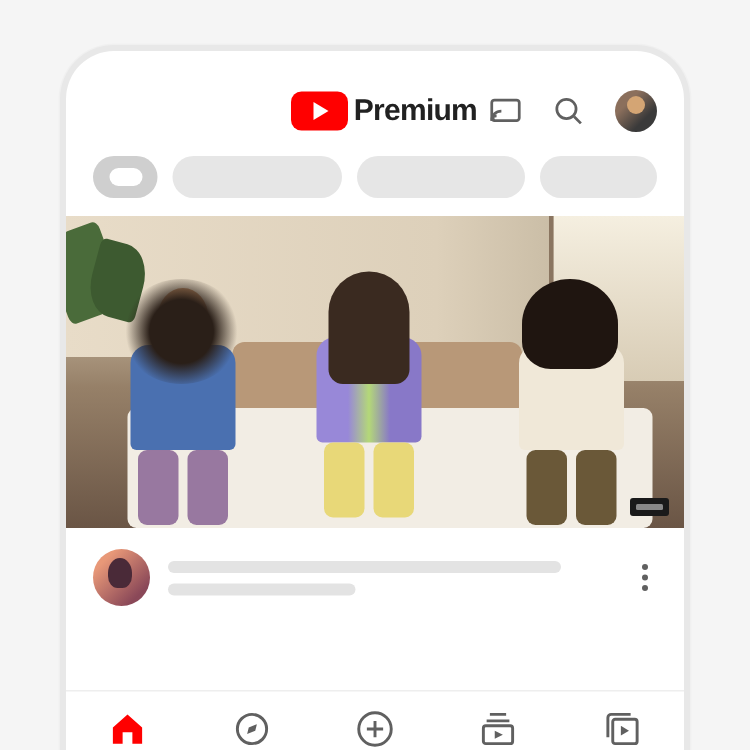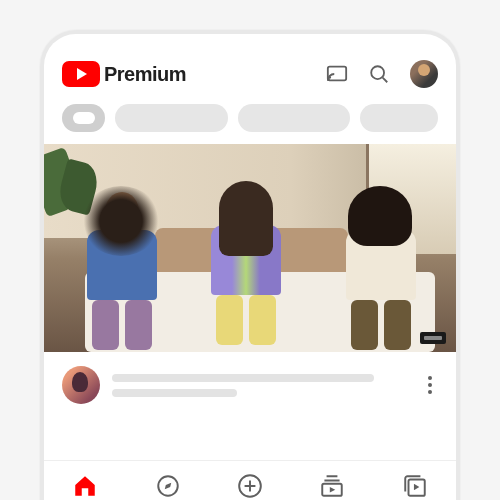--- a/index.html
+++ b/index.html
@@ -19,21 +19,21 @@
       position: relative;
       margin-top: 40px;
       box-shadow: 0 0 0 1px rgba(0,0,0,.02);
     }
     .status-bar { height: 18px; }
     .header {
       display: flex; align-items: center;
       padding: 8px 18px 10px 18px;
       gap: 8px;
     }
-    .logo-group { display: flex; align-items: center; gap: 4px; flex: 1; }
+    .logo-group { display: flex; align-items: center; gap: 4px; flex: 1; justify-content: flex-end; }
     .yt-badge {
       width: 38px; height: 26px; background: #ff0000;
       border-radius: 7px; display: flex; align-items: center; justify-content: center;
     }
     .yt-play {
       width: 0; height: 0;
       border-left: 10px solid #fff;
       border-top: 6px solid transparent;
       border-bottom: 6px solid transparent;
       margin-left: 2px;

